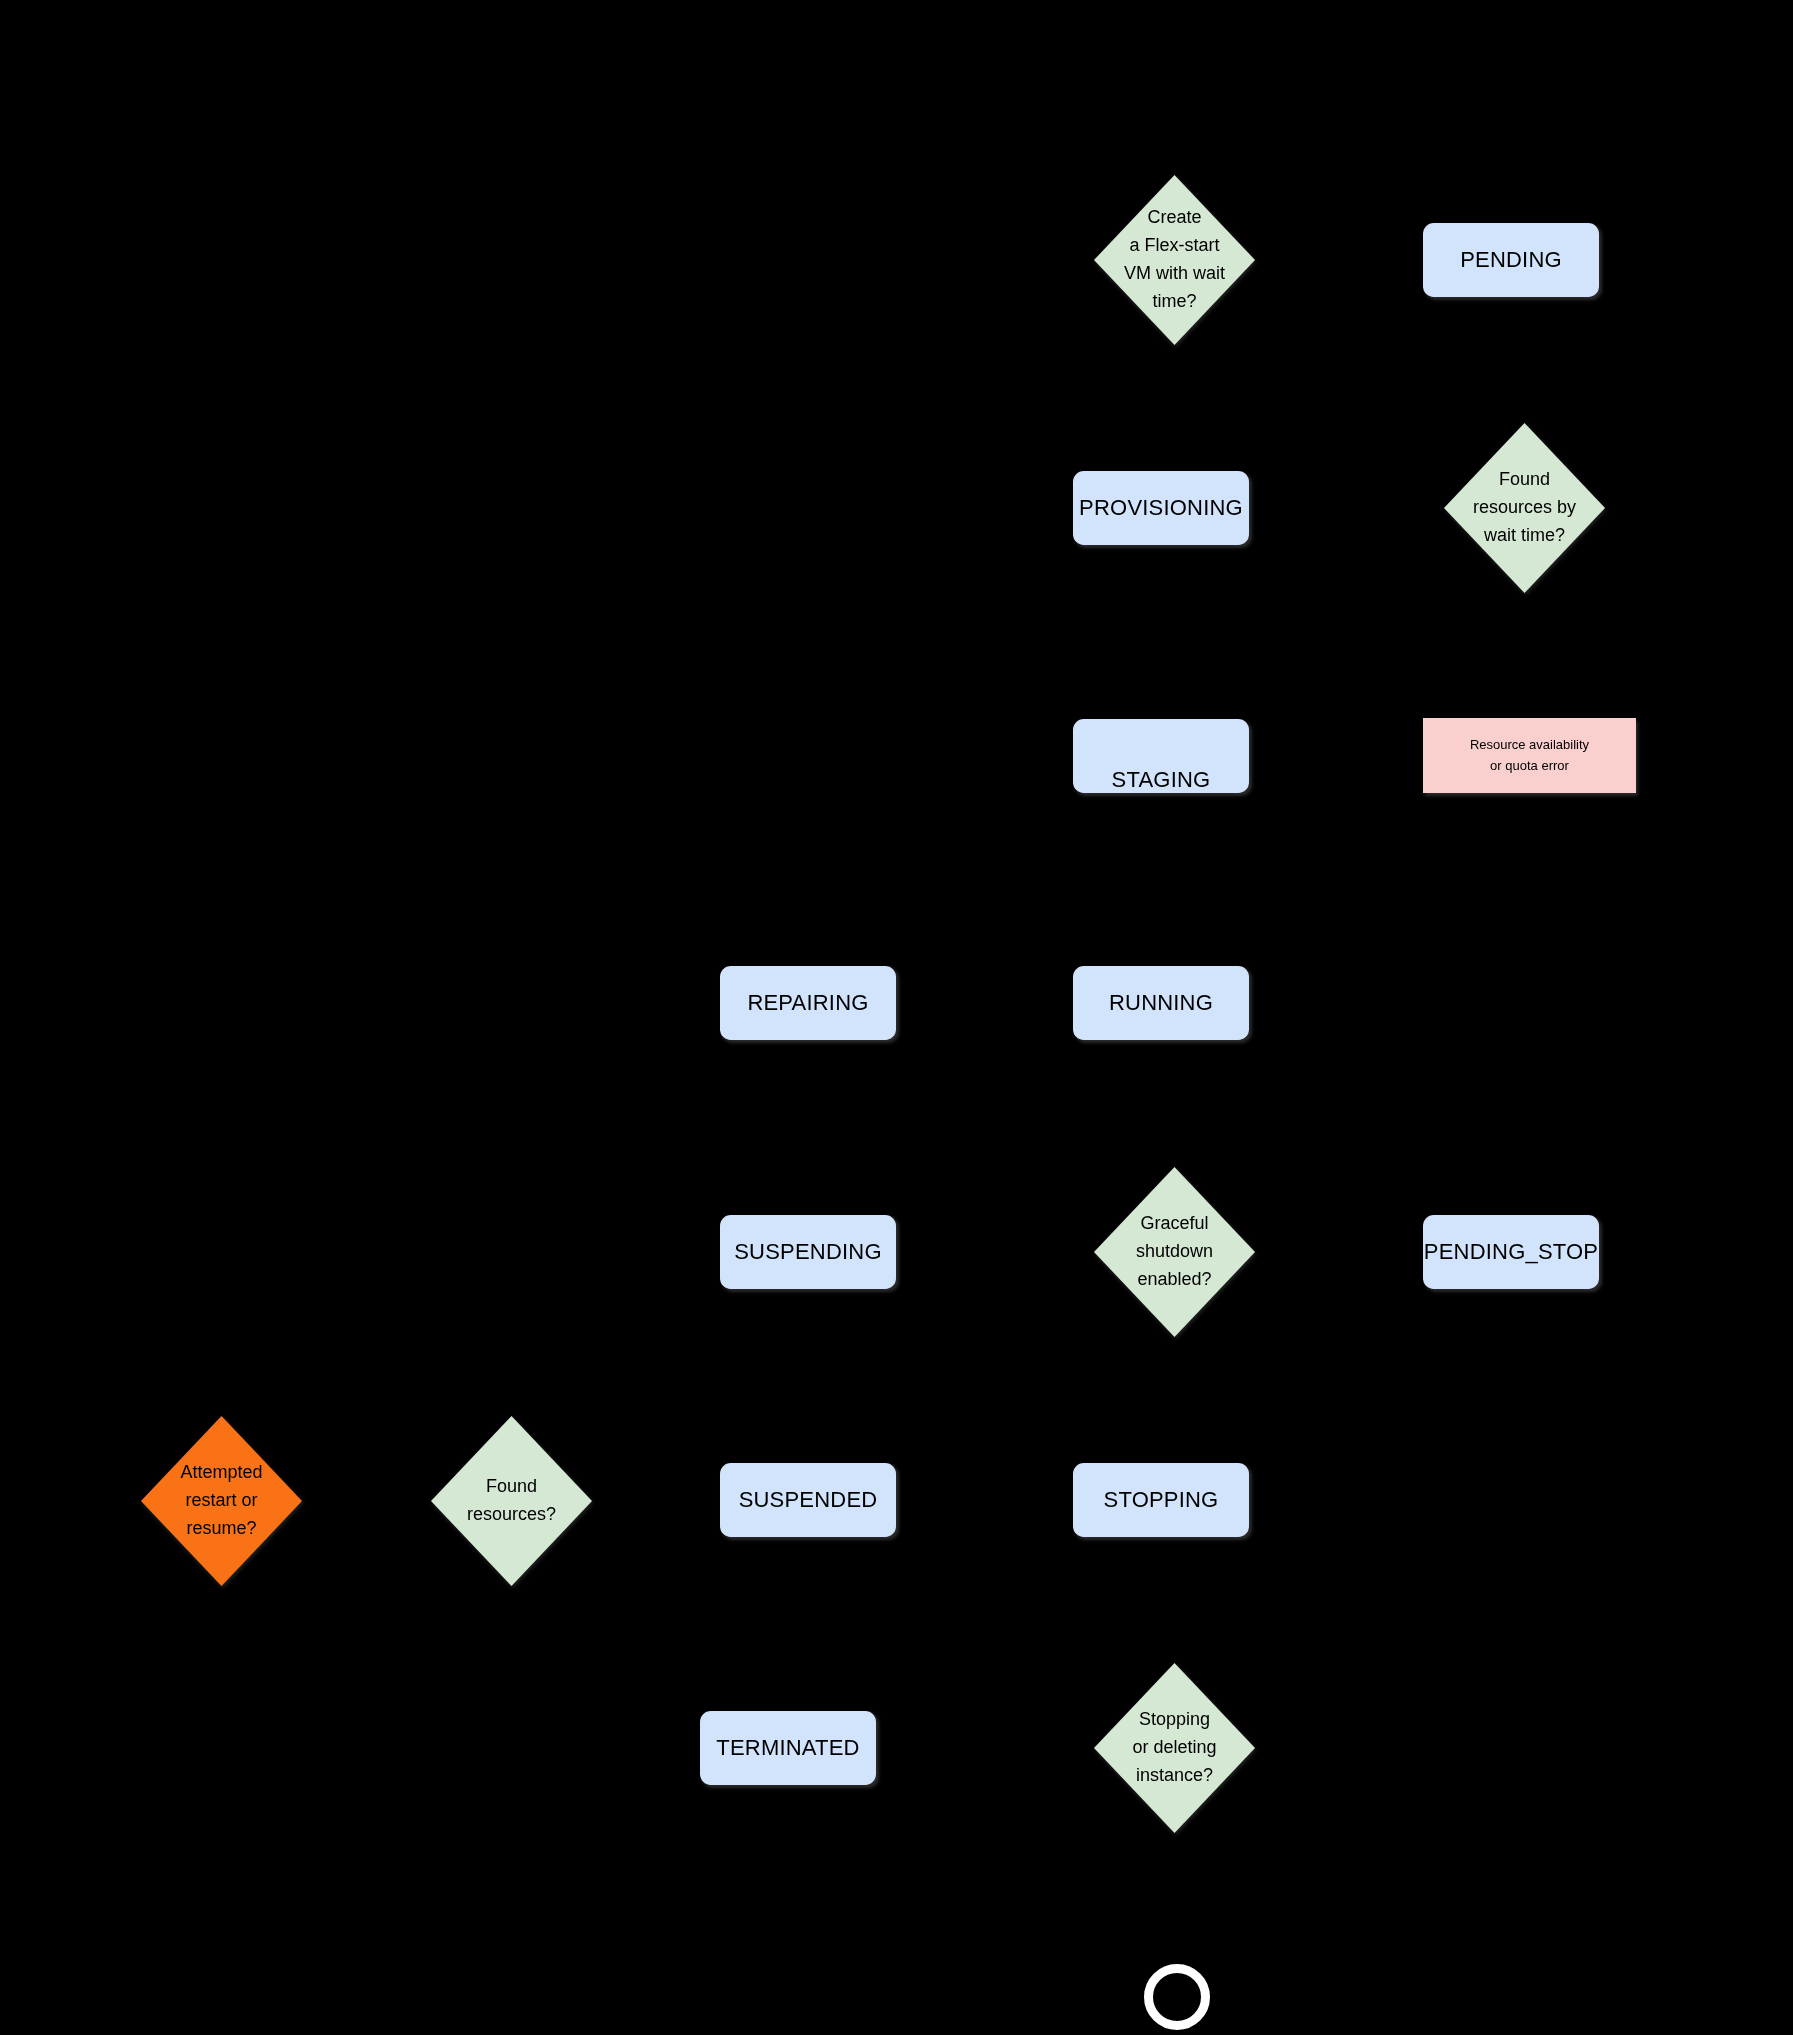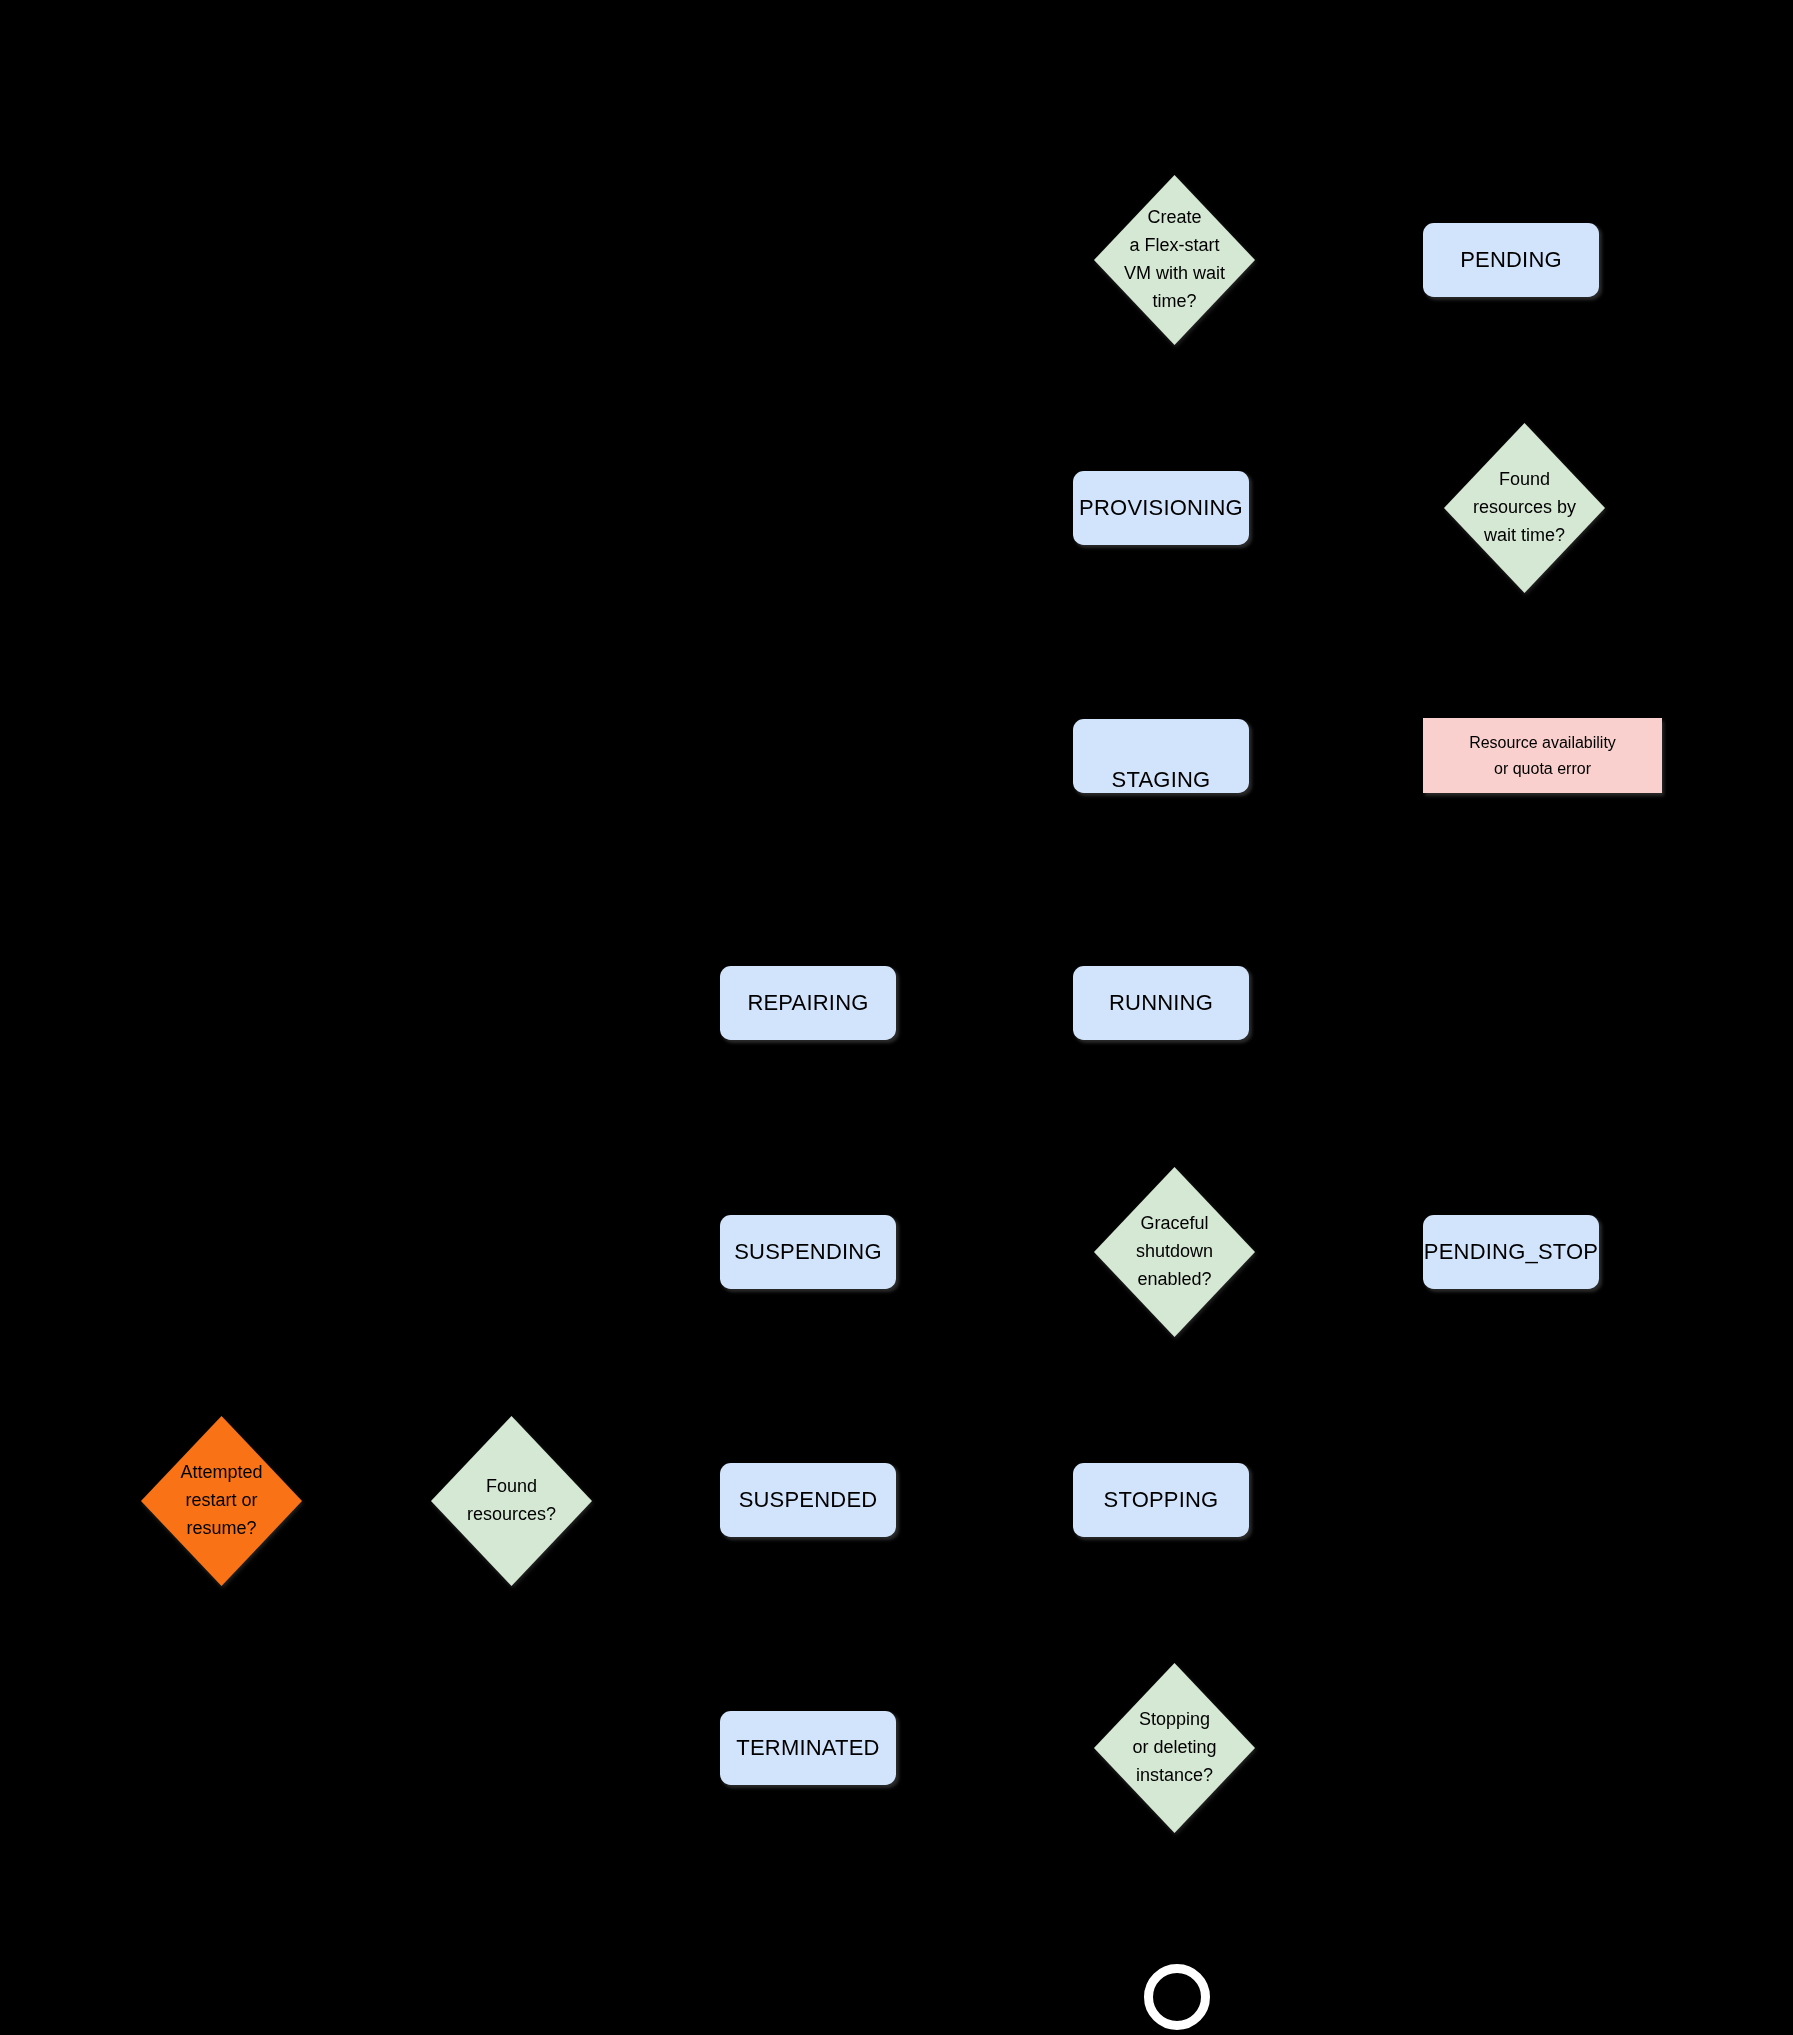--- a/index.html
+++ b/index.html
@@ -33,25 +33,25 @@
     width: 176px;
     height: 74px;
     border-radius: 10.8px;
     box-shadow: 2.1px 2.5px 3.3px rgba(150,150,150,0.28);
     font-size: 22px;
     letter-spacing: 0.2px;
   }
   .state .label { line-height: 1.2; }
   
   .error {
-    width: 239px;
+    width: 213px;
     height: 75px;
     border-radius: 0;
     box-shadow: 2.1px 2.5px 3.3px rgba(150,150,150,0.28);
-    font-size: 16px;
+    font-size: 13px;
   }
   .error .label { line-height: 1.6; }
   
   .decision {
     width: 161px;
     height: 170px;
     clip-path: polygon(50% 0%, 100% 50%, 50% 100%, 0% 50%);
     font-size: 18px;
   }
   .decision .label { line-height: 1.55; }
@@ -78,21 +78,21 @@
   #n-resource-err  { left: 1423px; top: 718px; }
   #n-repairing     { left: 720px; top: 966px; }
   #n-running       { left: 1073px; top: 966px; }
   #n-suspending    { left: 720px; top: 1215px; }
   #n-graceful      { left: 1094px; top: 1167px; }
   #n-pending-stop  { left: 1423px; top: 1215px; }
   #n-attempted     { left: 141px;  top: 1416px; }
   #n-found-res     { left: 431px; top: 1416px; }
   #n-suspended     { left: 720px; top: 1463px; }
   #n-stopping      { left: 1073px; top: 1463px; }
-  #n-terminated    { left: 720px; top: 1711px; }
+  #n-terminated    { left: 700px; top: 1711px; }
   #n-stop-delete   { left: 1094px; top: 1663px; }
   #n-end           { left: 1144px; top: 1964px; }
 </style>
 </head>
 <body style="background: rgb(0, 0, 0);">
 
 <div id="canvas" style="background: rgb(0, 0, 0);">
 
   <div class="decision-wrap" id="n-create">
     <div class="node decision" style="background: rgb(213, 232, 212); color: rgb(0, 0, 0);">

